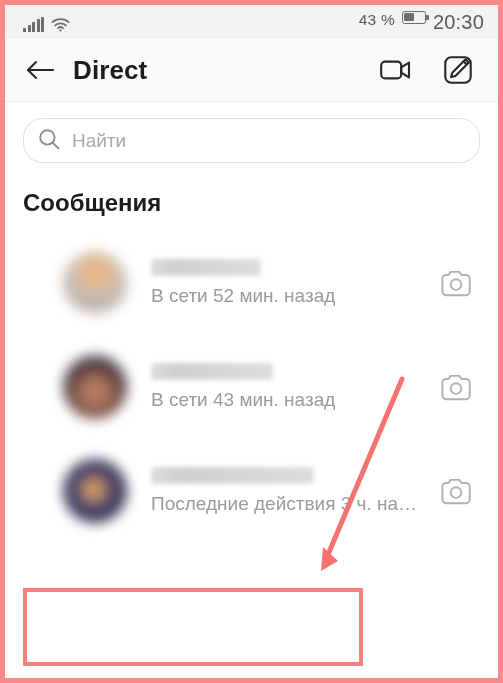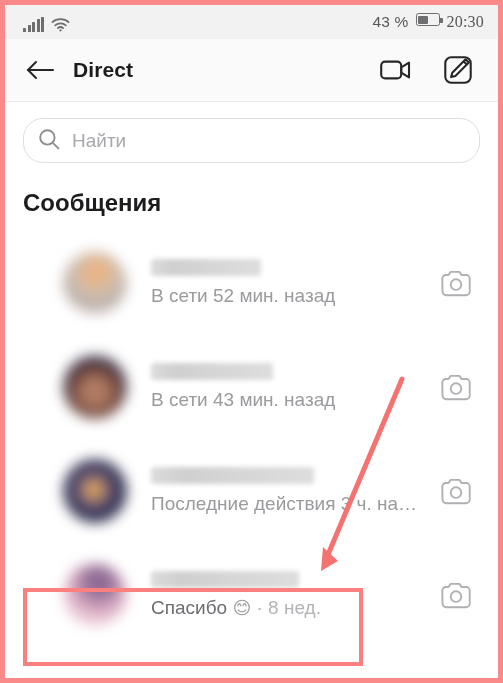--- a/index.html
+++ b/index.html
@@ -58,36 +58,36 @@
   }
   .batt::after{
     content:""; position:absolute; right:-4px; top:3.5px;
     width:2.5px; height:5px; background:#6e6e70; border-radius:0 1px 1px 0;
   }
   .batt span{
     position:absolute; left:1.5px; top:1.5px; bottom:1.5px;
     width: 44%; background:#6e6e70; border-radius:1px; display:block;
   }
   .pct { font-size: 15.5px; }
-  .clock { font-size: 16px; font-family: Liberation Serif, serif; }
+  .clock { font-size: 20px; }
 
   
   .appbar {
     position: relative;
     height: 63px;
     background: #fafafa;
     display: flex;
     align-items: center;
     padding: 0 20px 0 14px;
     box-sizing: border-box;
     border-bottom: 1px solid #ececec;
   }
   .back { width: 42px; height: 40px; display:flex; align-items:center; justify-content:center; }
   .title {
-    font-size: 21px; font-weight: bold; color: #1c1c1e;
+    font-size: 26px; font-weight: bold; color: #1c1c1e;
     margin-left: 12px; letter-spacing: .1px;
   }
   .appbar-spacer { flex: 1 1 auto; }
   .hicon { width: 40px; height: 40px; display:flex; align-items:center; justify-content:center; }
   .hicon + .hicon { margin-left: 22px; }
 
   
   .searchwrap { padding: 16px 18px 0 18px; }
   .searchbox {
     height: 45px;
@@ -276,38 +276,20 @@
         <div class="subtitle">Последние действия 3 ч. на…</div>
       </div>
       <div class="camera">
         <svg width="30" height="27" viewBox="0 0 30 27" fill="none" stroke="#b0b0b4" stroke-width="1.9" stroke-linejoin="round">
           <path d="M1.3 8.6 a3.6 3.6 0 0 1 3.6-3.6 h2.6 l2.1-3.1 h8.8 l2.1 3.1 h4.6 a3.6 3.6 0 0 1 3.6 3.6 v13 a3.6 3.6 0 0 1 -3.6 3.6 h-20 a3.6 3.6 0 0 1 -3.6-3.6 z"></path>
           <circle cx="15" cy="14.6" r="5.3"></circle>
         </svg>
       </div>
     </div>
 
-    <div class="row">
-      <div class="avatar av4"></div>
-      <div class="rowtext">
-        <span class="uname u4"></span>
-        <div class="subtitle">
-          <span class="msg-main">Спасибо</span>
-          <span class="msg-emoji">😊</span>
-          <span class="msg-time">·</span>
-          <span class="msg-time">8 нед.</span>
-        </div>
-      </div>
-      <div class="camera">
-        <svg width="30" height="27" viewBox="0 0 30 27" fill="none" stroke="#b0b0b4" stroke-width="1.9" stroke-linejoin="round">
-          <path d="M1.3 8.6 a3.6 3.6 0 0 1 3.6-3.6 h2.6 l2.1-3.1 h8.8 l2.1 3.1 h4.6 a3.6 3.6 0 0 1 3.6 3.6 v13 a3.6 3.6 0 0 1 -3.6 3.6 h-20 a3.6 3.6 0 0 1 -3.6-3.6 z"></path>
-          <circle cx="15" cy="14.6" r="5.3"></circle>
-        </svg>
-      </div>
-    </div>
 
   </div>
 
   <svg class="annot-arrow" viewBox="0 0 493 673">
     <path d="M397 374 L322 552" stroke="#f4726f" stroke-width="5" stroke-linecap="round" fill="none"></path>
     <path d="M316 566 L318 542 L333 556 Z" fill="#f4726f"></path>
   </svg>
   <div class="highlight-box"></div>
 
  </div>

